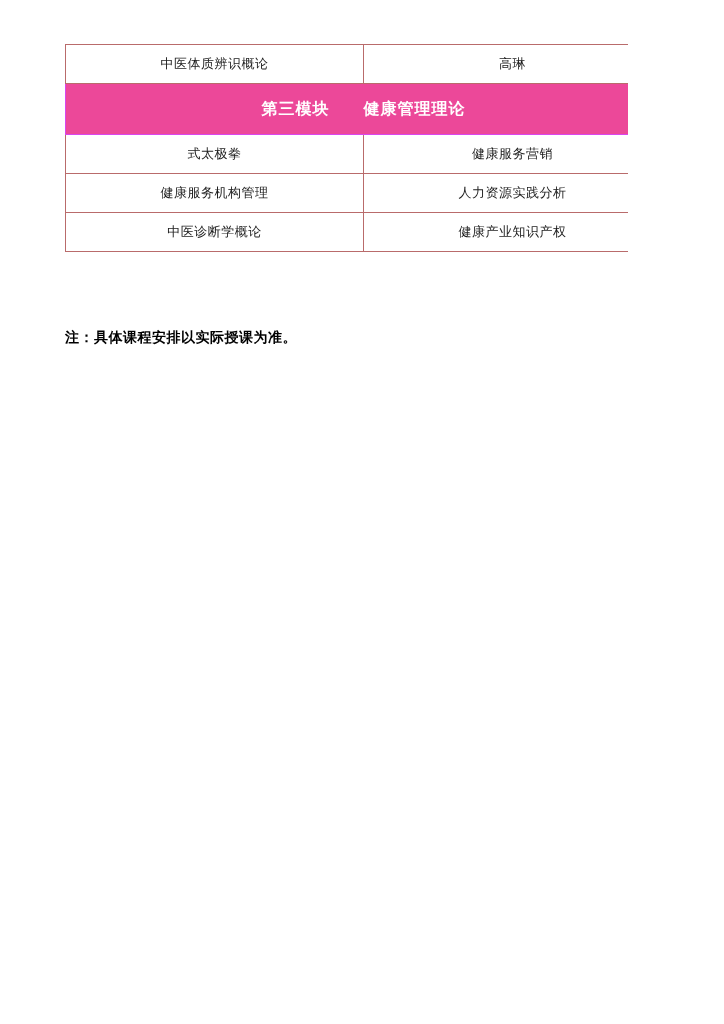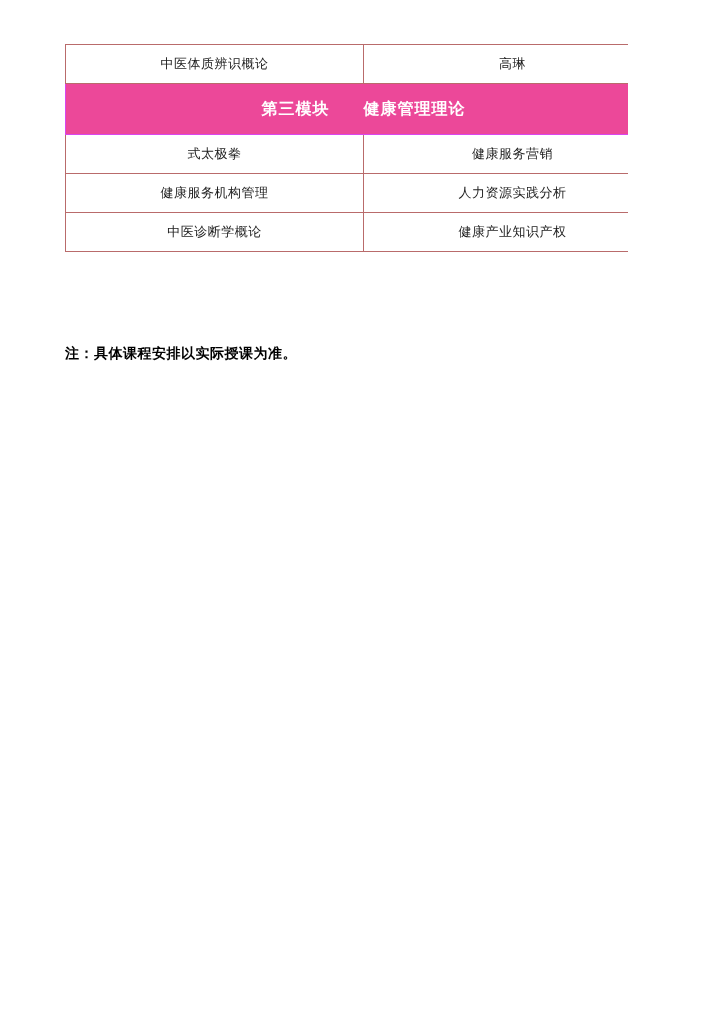--- a/index.html
+++ b/index.html
@@ -42,21 +42,21 @@
     border: 1px solid #d946ef;
     letter-spacing: 1px;
   }
   .cell-sub {
     font-size: 10.5px;
     letter-spacing: 0;
   }
   .note {
     position: absolute;
     left: 65px;
-    top: 345px;
+    top: 329px;
     font-size: 14px;
     font-weight: bold;
     color: #000000;
     letter-spacing: 0.5px;
   }
 </style>
 </head>
 <body>
 
 <div class="page">

